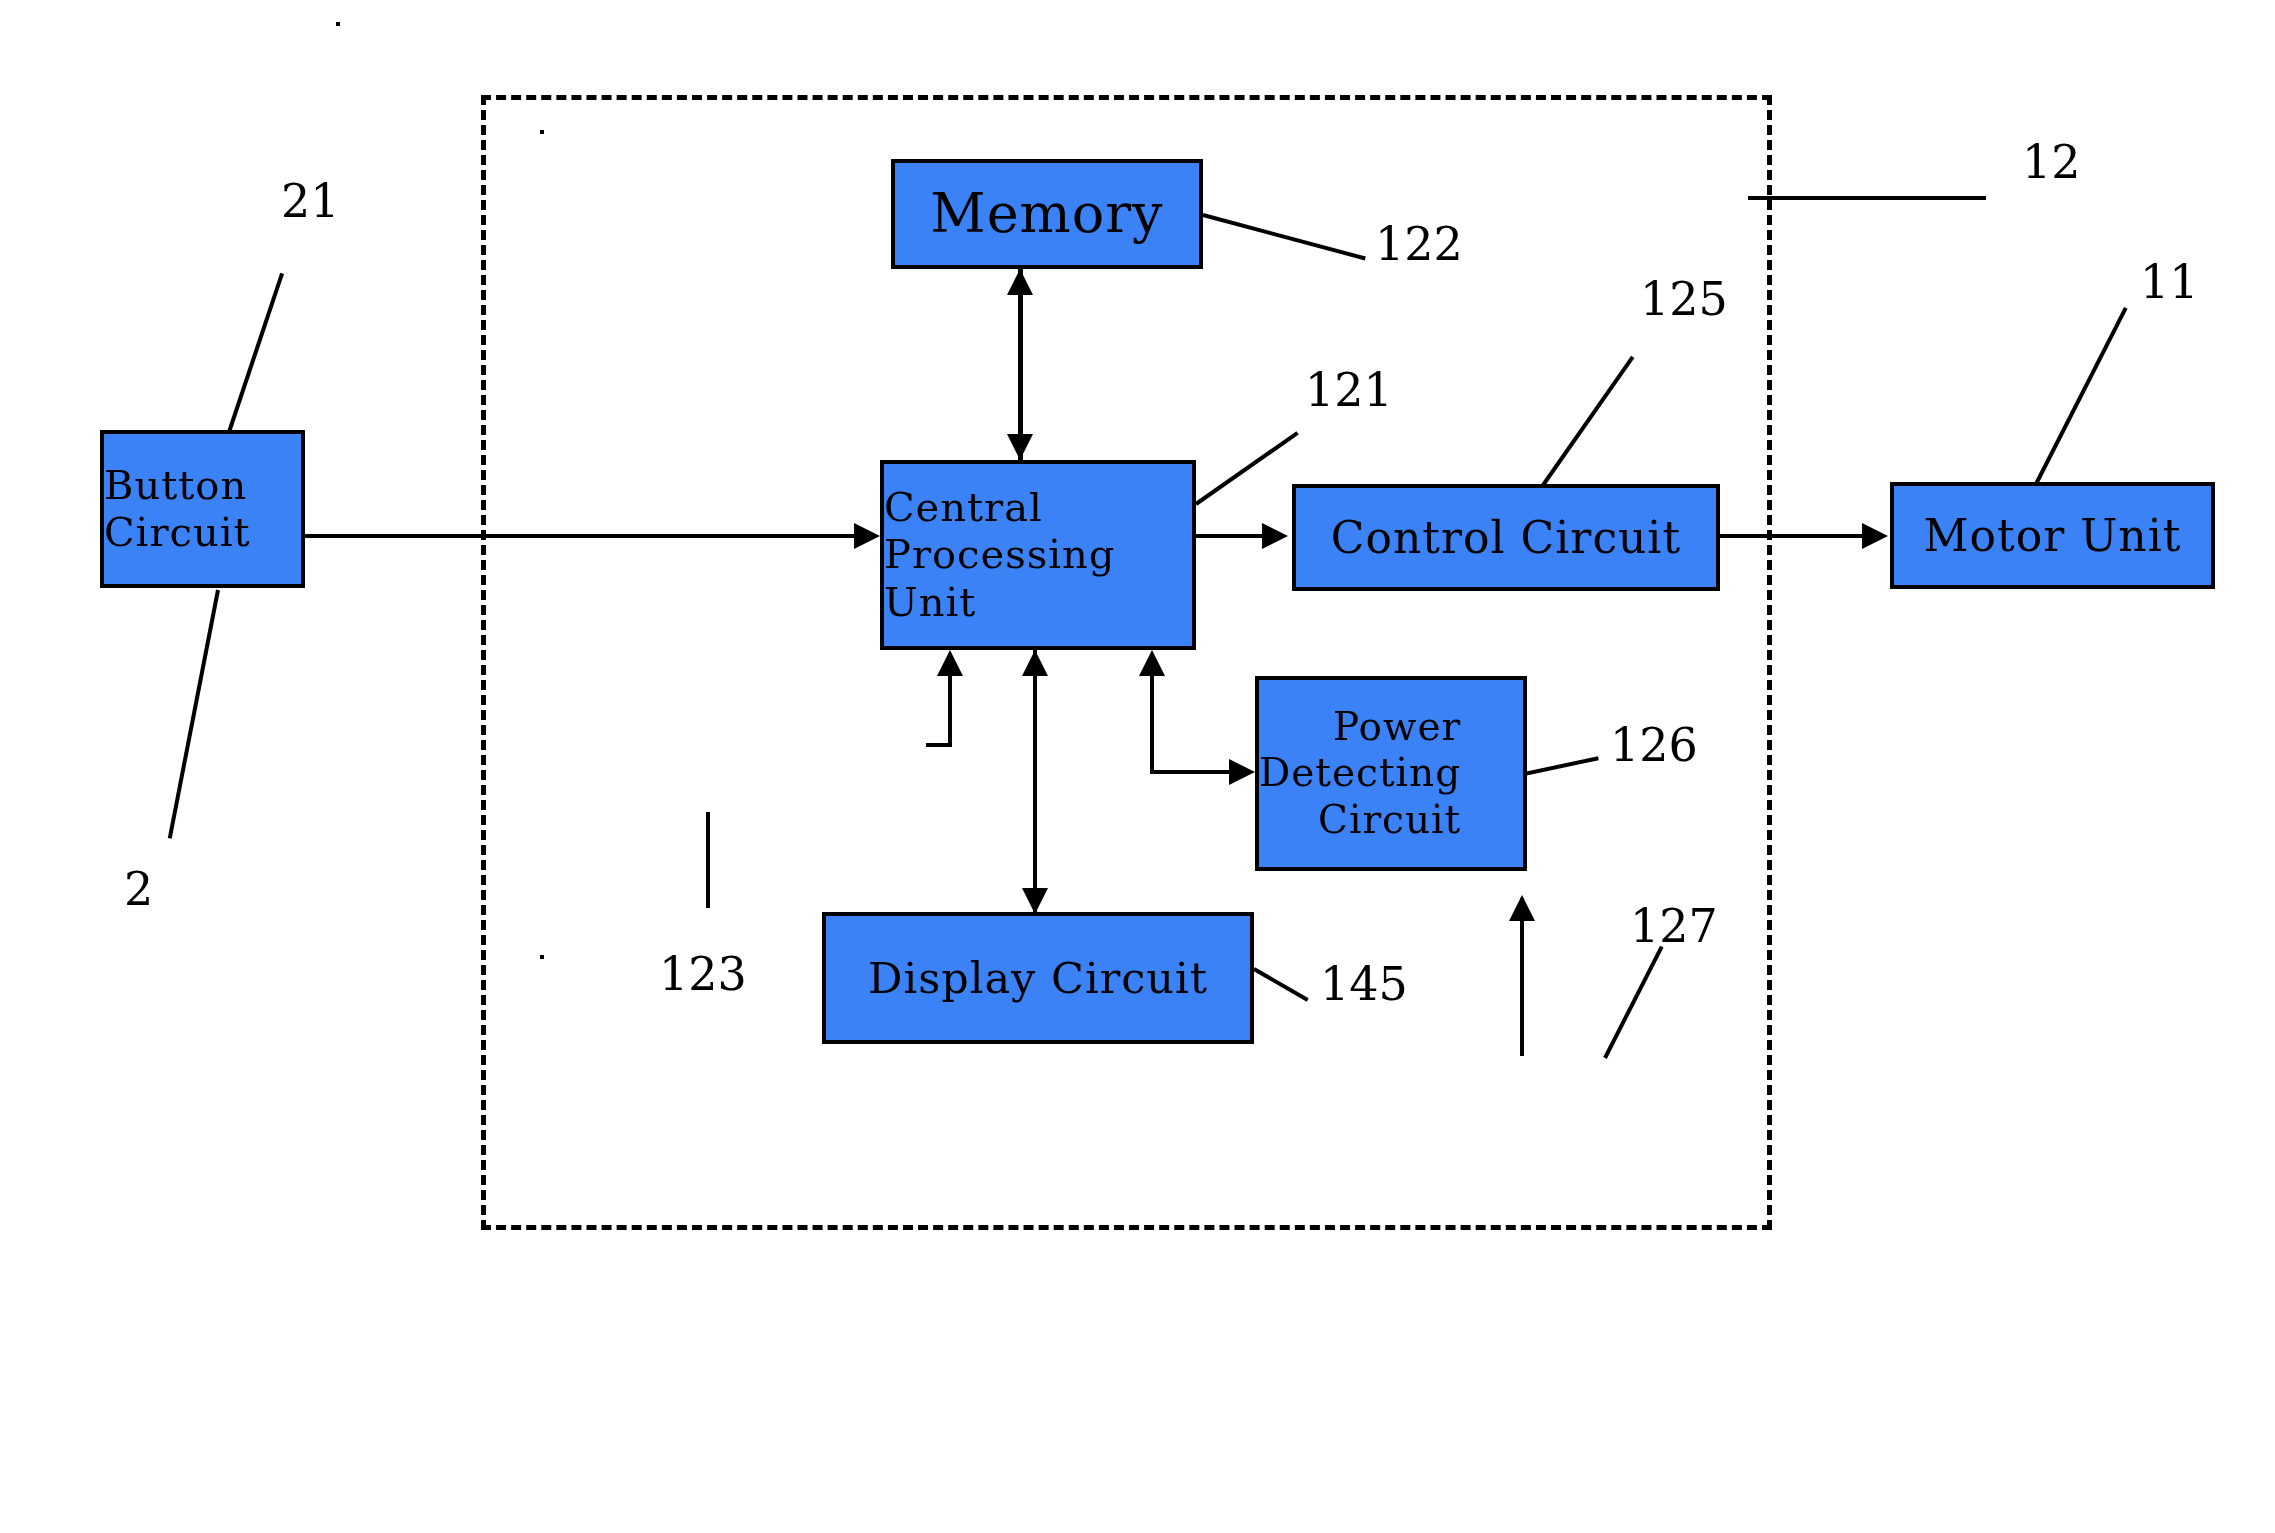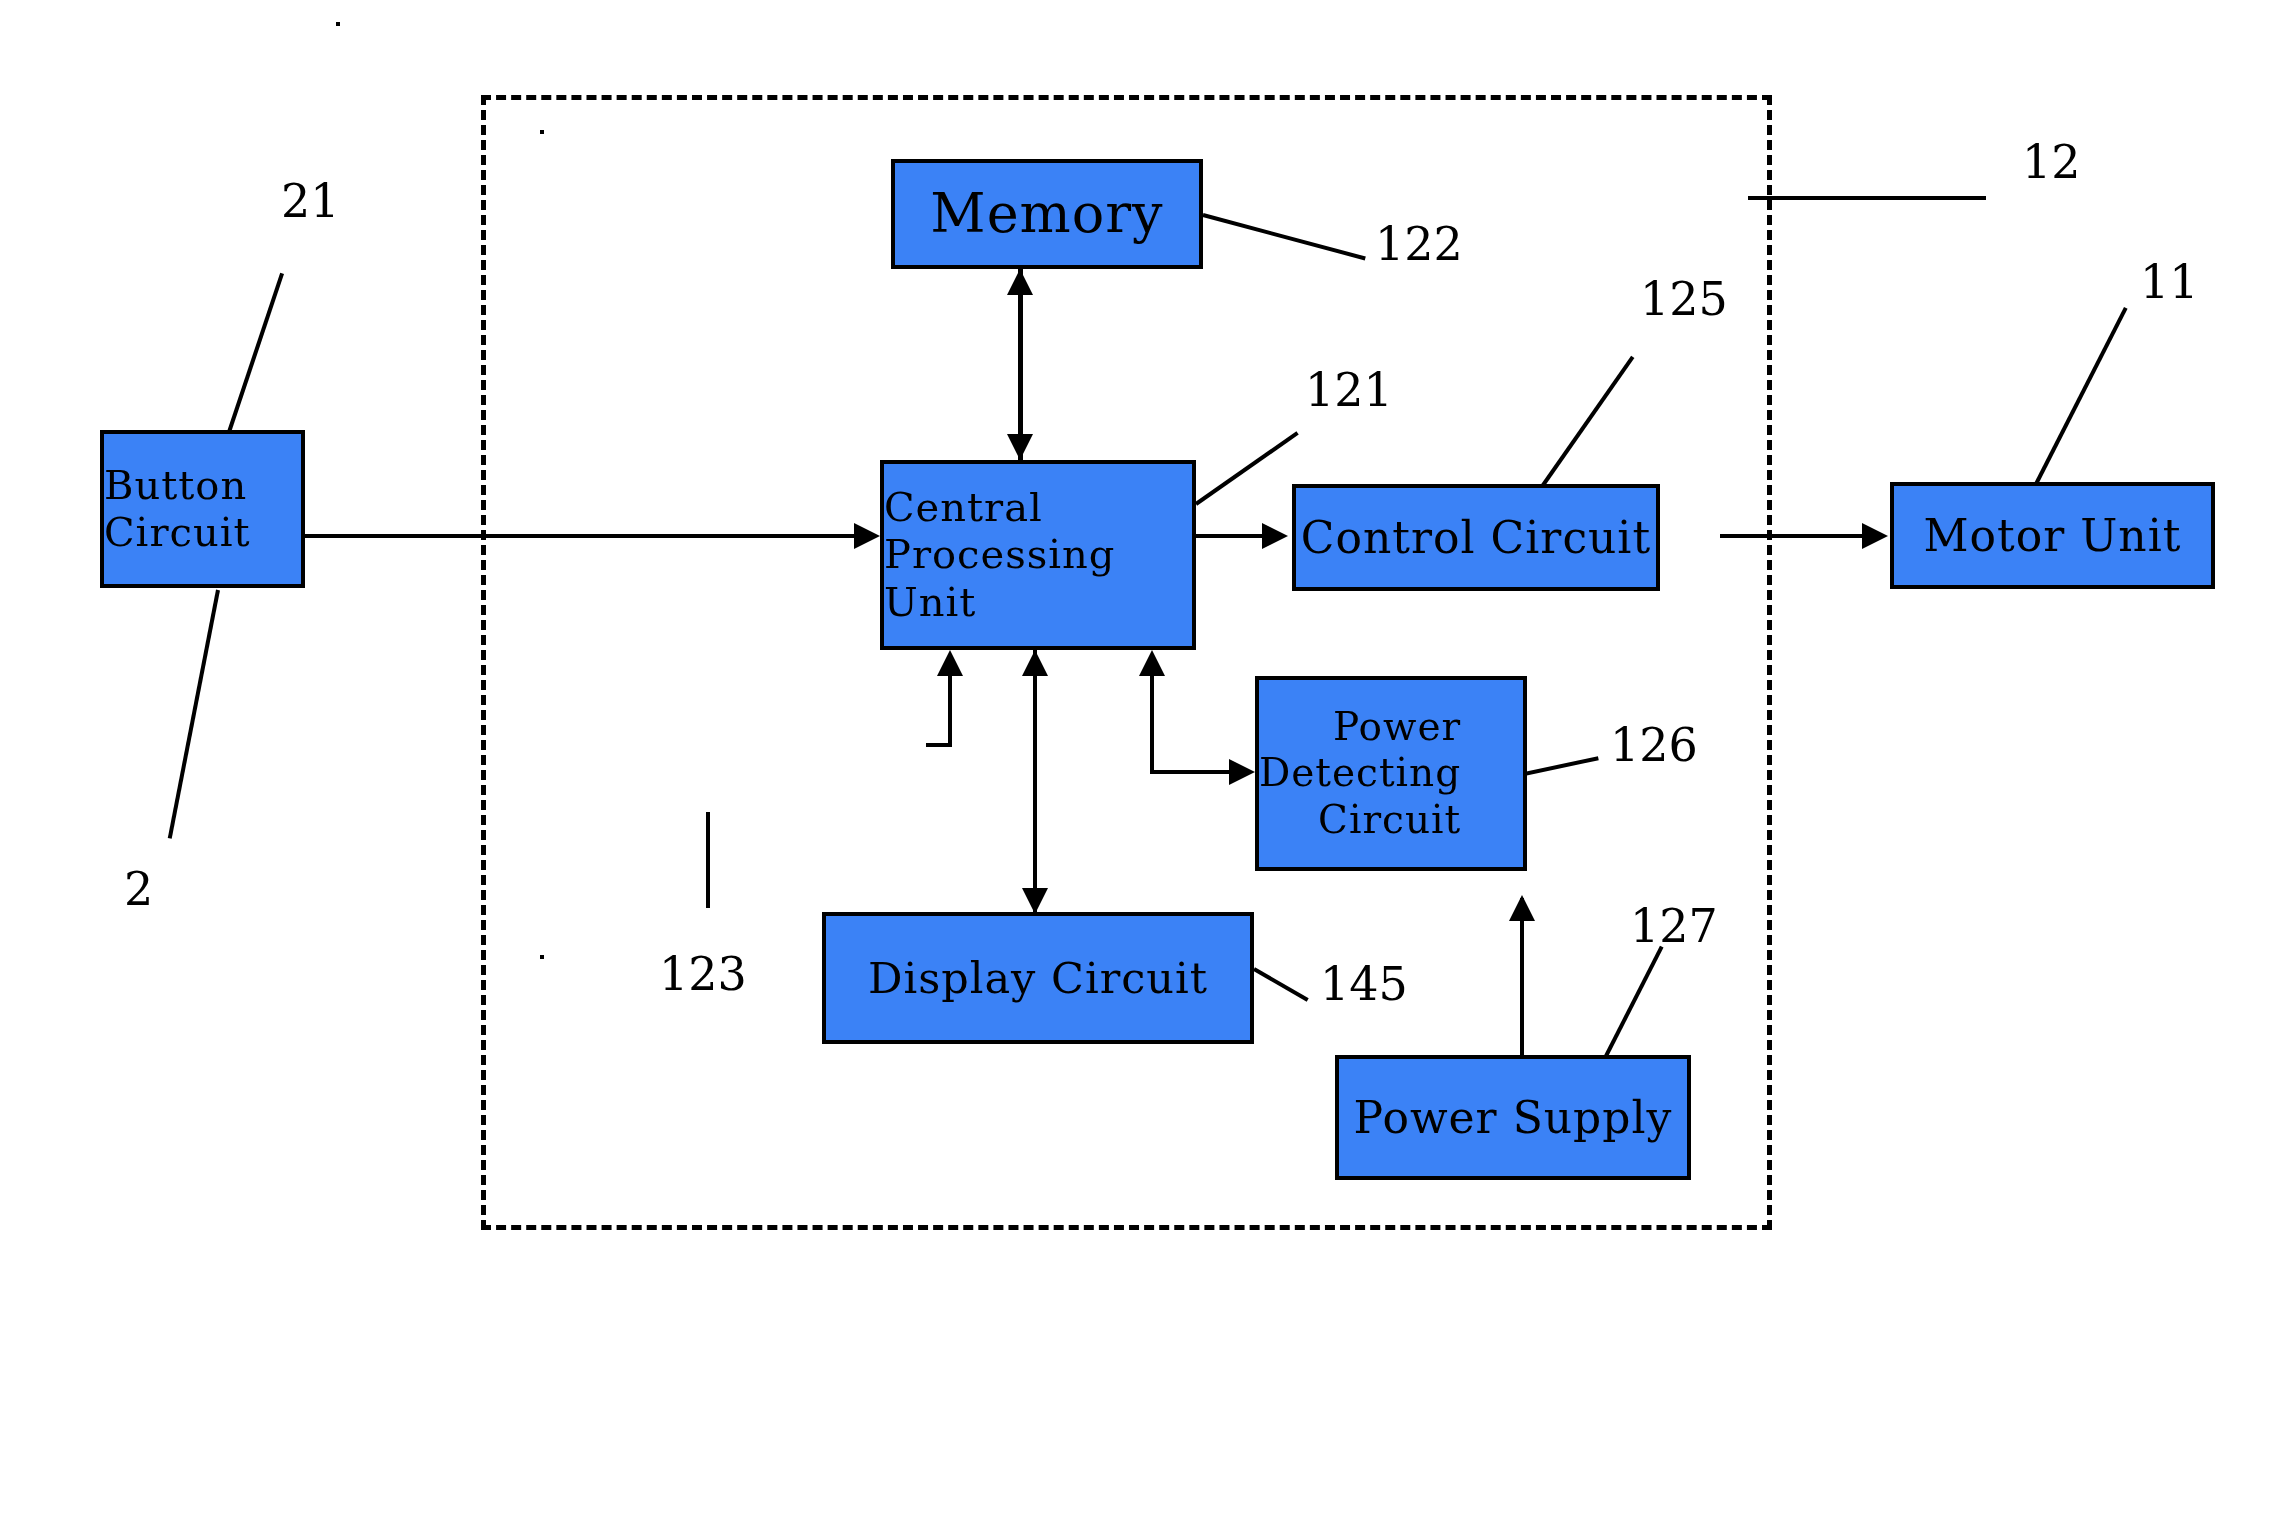--- a/index.html
+++ b/index.html
@@ -122,42 +122,39 @@
   <div class="block b-center" style="left:891px; top:159px; width:312px; height:110px; font-size:54px;">
     <span class="btxt">Memory</span>
   </div>
 
   <div class="block b-left" style="left:880px; top:460px; width:316px; height:190px; font-size:40px;">
     <span class="btxt">Central
 Processing
 Unit</span>
   </div>
 
-  <div class="block b-center" style="left:1292px; top:484px; width:368px; height:107px; font-size:44px;">
+  <div class="block b-center" style="left:1292px; top:484px; width:428px; height:107px; font-size:44px;">
     <span class="btxt">Control Circuit</span>
   </div>
 
   <div class="block b-center" style="left:1890px; top:482px; width:325px; height:107px; font-size:44px;">
     <span class="btxt">Motor Unit</span>
   </div>
 
 
   <div class="block b-center" style="left:822px; top:912px; width:432px; height:132px; font-size:43px;">
     <span class="btxt">Display Circuit</span>
   </div>
 
   <div class="block b-left" style="left:1255px; top:676px; width:272px; height:195px; font-size:39px;text-align:right;">
     <span class="btxt">Power
 Detecting
 Circuit</span>
   </div>
 
-  <div class="block b-center" style="left:1335px; top:1055px; width:356px; height:125px; font-size:44px;">
-    <span class="btxt">Power Supply</span>
-  </div>
 
   <div class="hline" style="left:305px; top:534px; width:551px;"></div>
   <div class="arrow arrow-right" style="left:854px; top:523px;"></div>
 
   <div class="vline" style="left:1018px; top:269px; width:5px; height:191px;"></div>
   <div class="arrow arrow-up" style="left:1007px; top:269px;"></div>
   <div class="arrow arrow-down" style="left:1007px; top:434px;"></div>
 
   <div class="hline" style="left:1196px; top:534px; width:70px;"></div>
   <div class="arrow arrow-right" style="left:1262px; top:523px;"></div>

